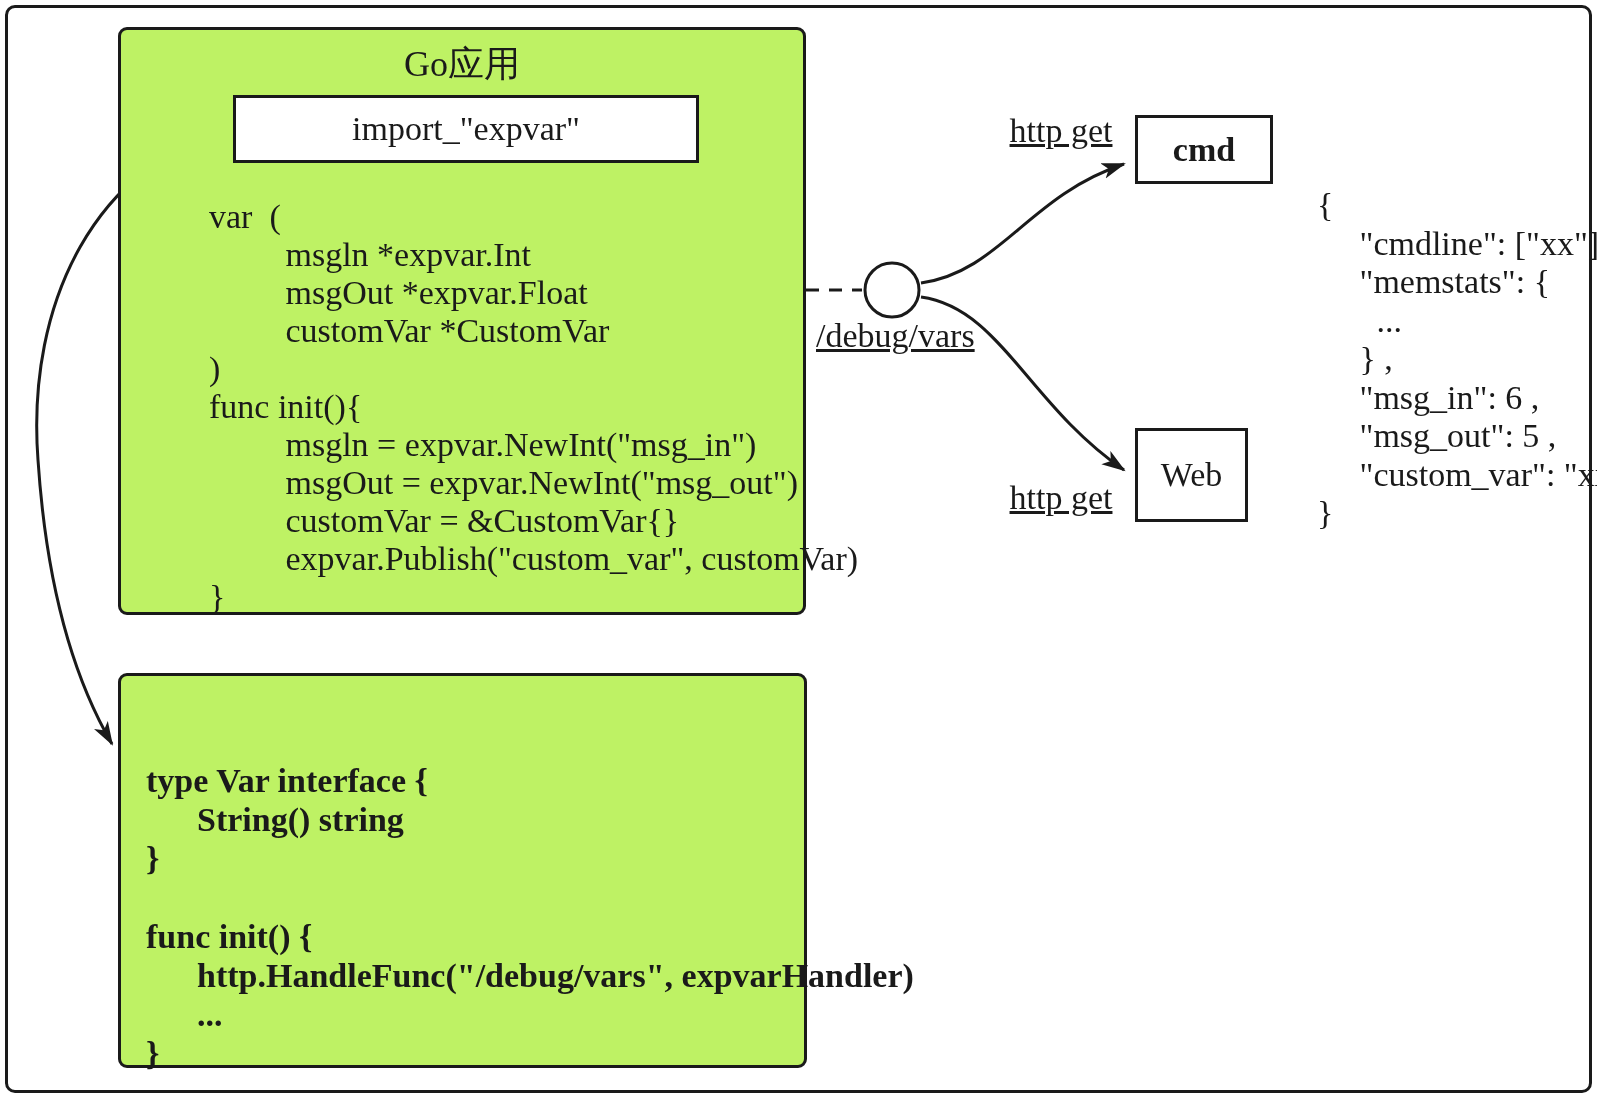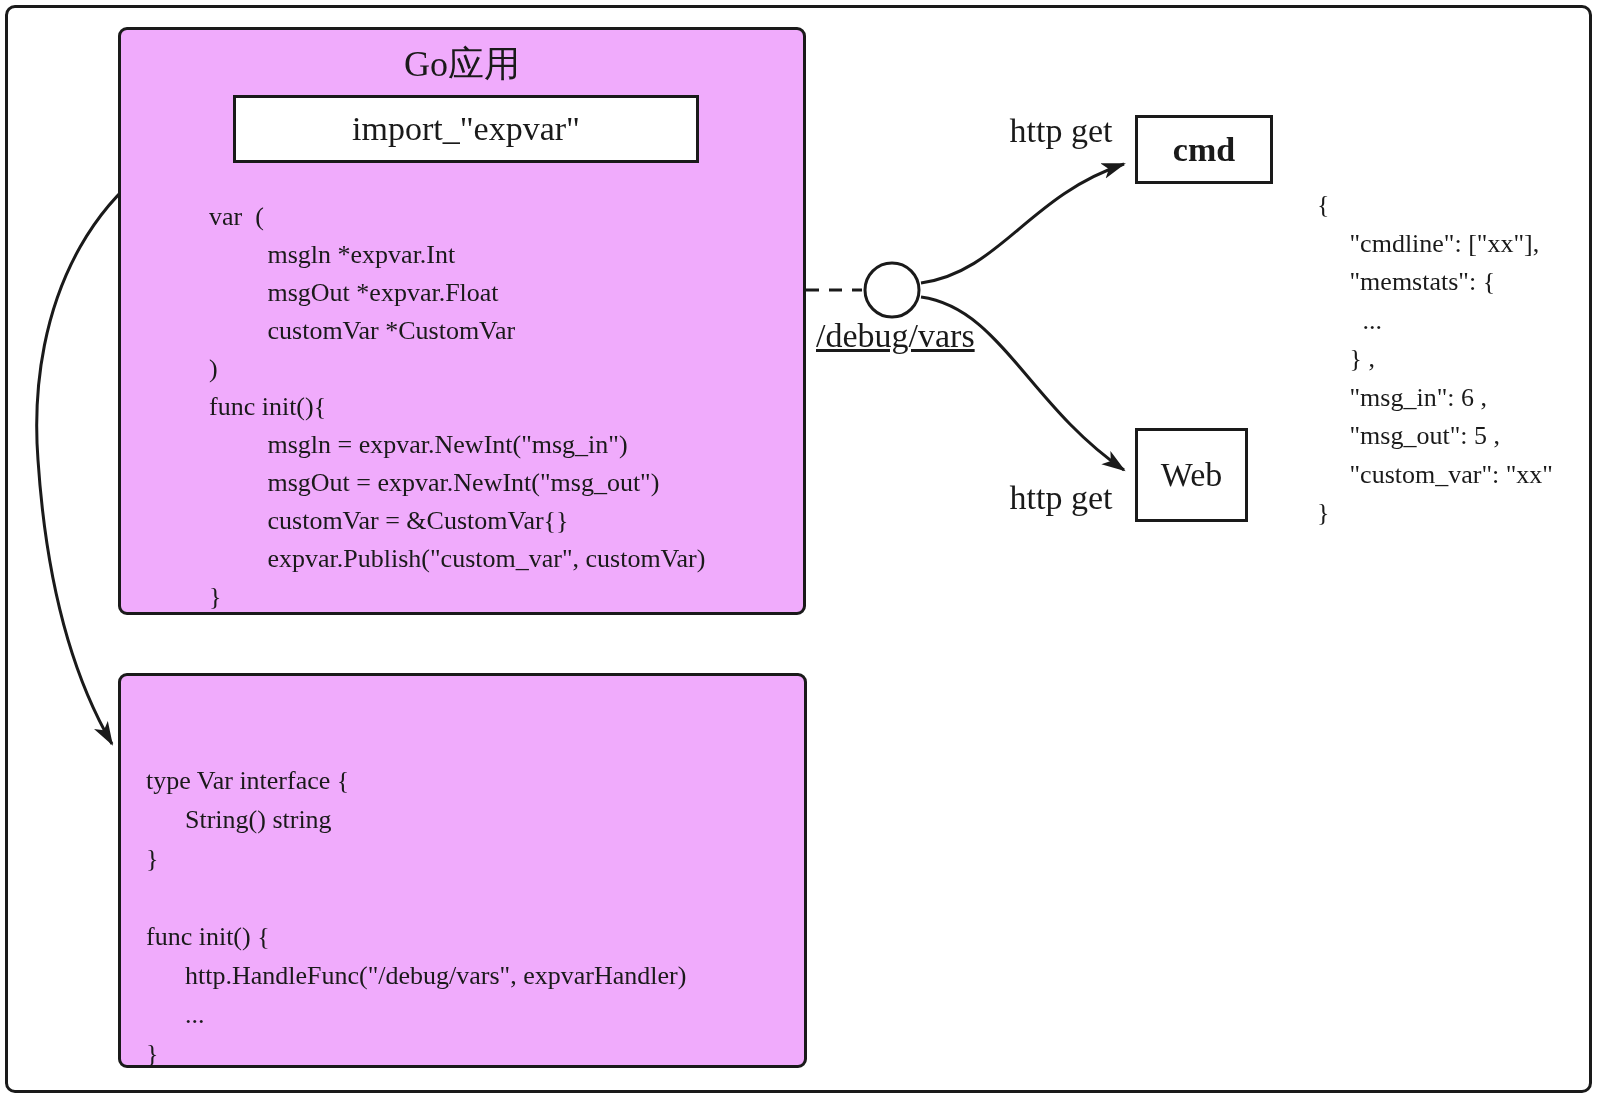--- a/index.html
+++ b/index.html
@@ -7,43 +7,43 @@
     width:1597px;height:1098px;position:relative;overflow:hidden;
     font-family:"Liberation Serif","DejaVu Serif",serif;
     color:#1a1a1a;
   }
   .frame{
     position:absolute;left:5px;top:5px;right:5px;bottom:5px;
     border:3px solid #1a1a1a;border-radius:10px;background:#ffffff;
   }
   .box{
     position:absolute;border:3px solid #1a1a1a;border-radius:9px;
-    background:#f0abfc;box-sizing:border-box;
+    background:#bef264;box-sizing:border-box;
   }
   .box-sq{
     position:absolute;border:3px solid #1a1a1a;background:#ffffff;
     box-sizing:border-box;
   }
   .box-title{
     position:absolute;left:0;right:0;text-align:center;
     font-size:36px;line-height:42px;white-space:pre;
   }
   .code{
-    position:absolute;font-size:26px;line-height:38px;white-space:pre;
+    position:absolute;font-size:34px;line-height:38px;white-space:pre;
   }
-  .code-lh39 .code-line{line-height:39px;}
+  .code-lh39 .code-line{line-height:39px;font-weight:bold;}
   .code-line{white-space:pre;}
   .center-label{
     display:flex;align-items:center;justify-content:center;
     font-size:34px;
   }
   .float-label{
     position:absolute;font-size:34px;line-height:38px;white-space:pre;
   }
-  .float-label.centered{text-align:center;}
+  .float-label.centered{text-align:center;text-decoration:underline;}
   svg.wires{position:absolute;left:0;top:0;pointer-events:none;}
 </style>
 </head>
 <body>
 
 <div class="frame"></div>
 
 <svg class="wires" width="1597" height="1098" viewBox="0 0 1597 1098">
   <defs>
     <marker id="arrow" markerUnits="userSpaceOnUse" markerWidth="26" markerHeight="18" refX="22" refY="8" orient="auto">

